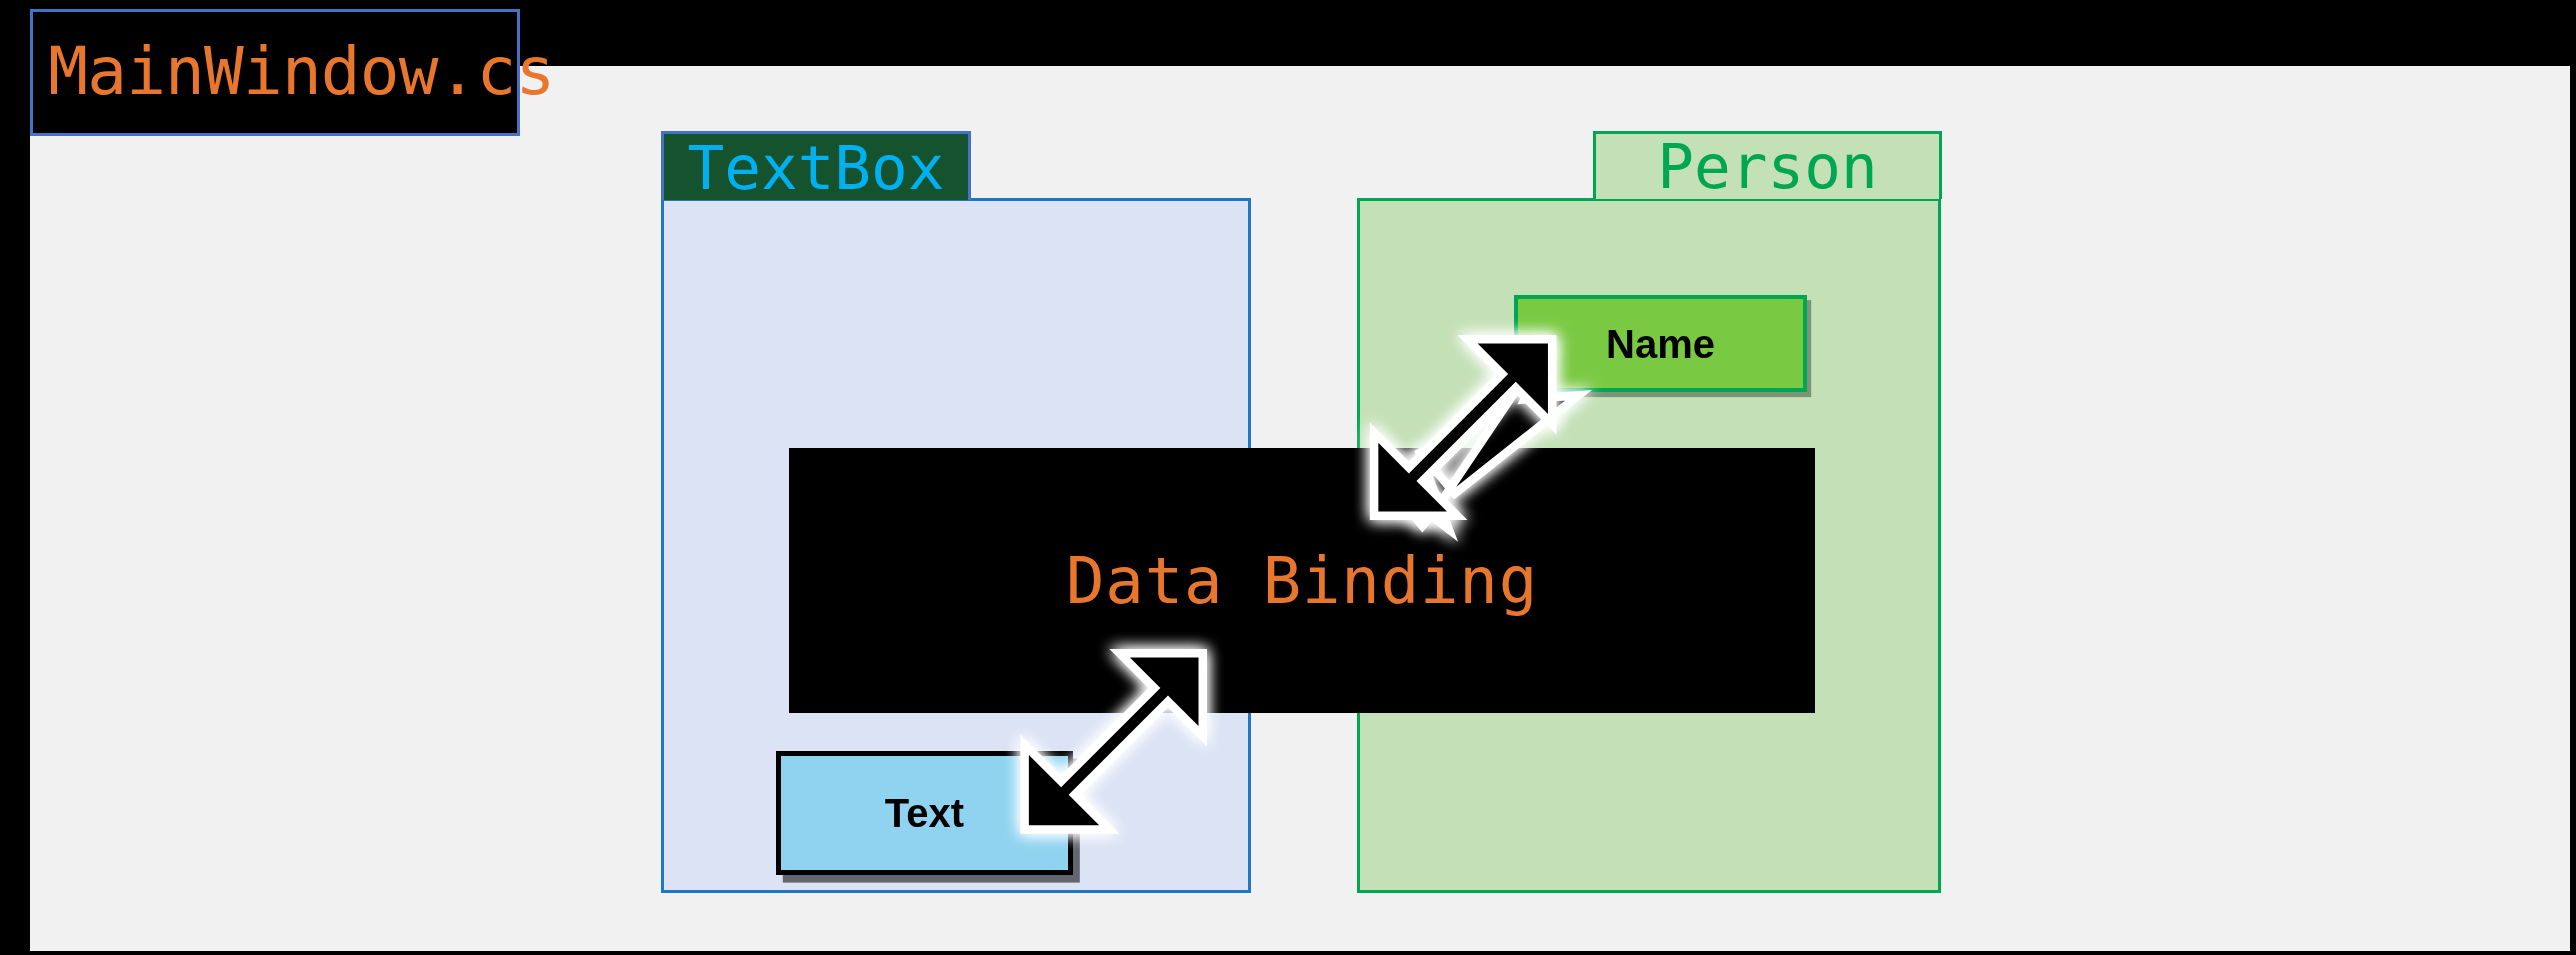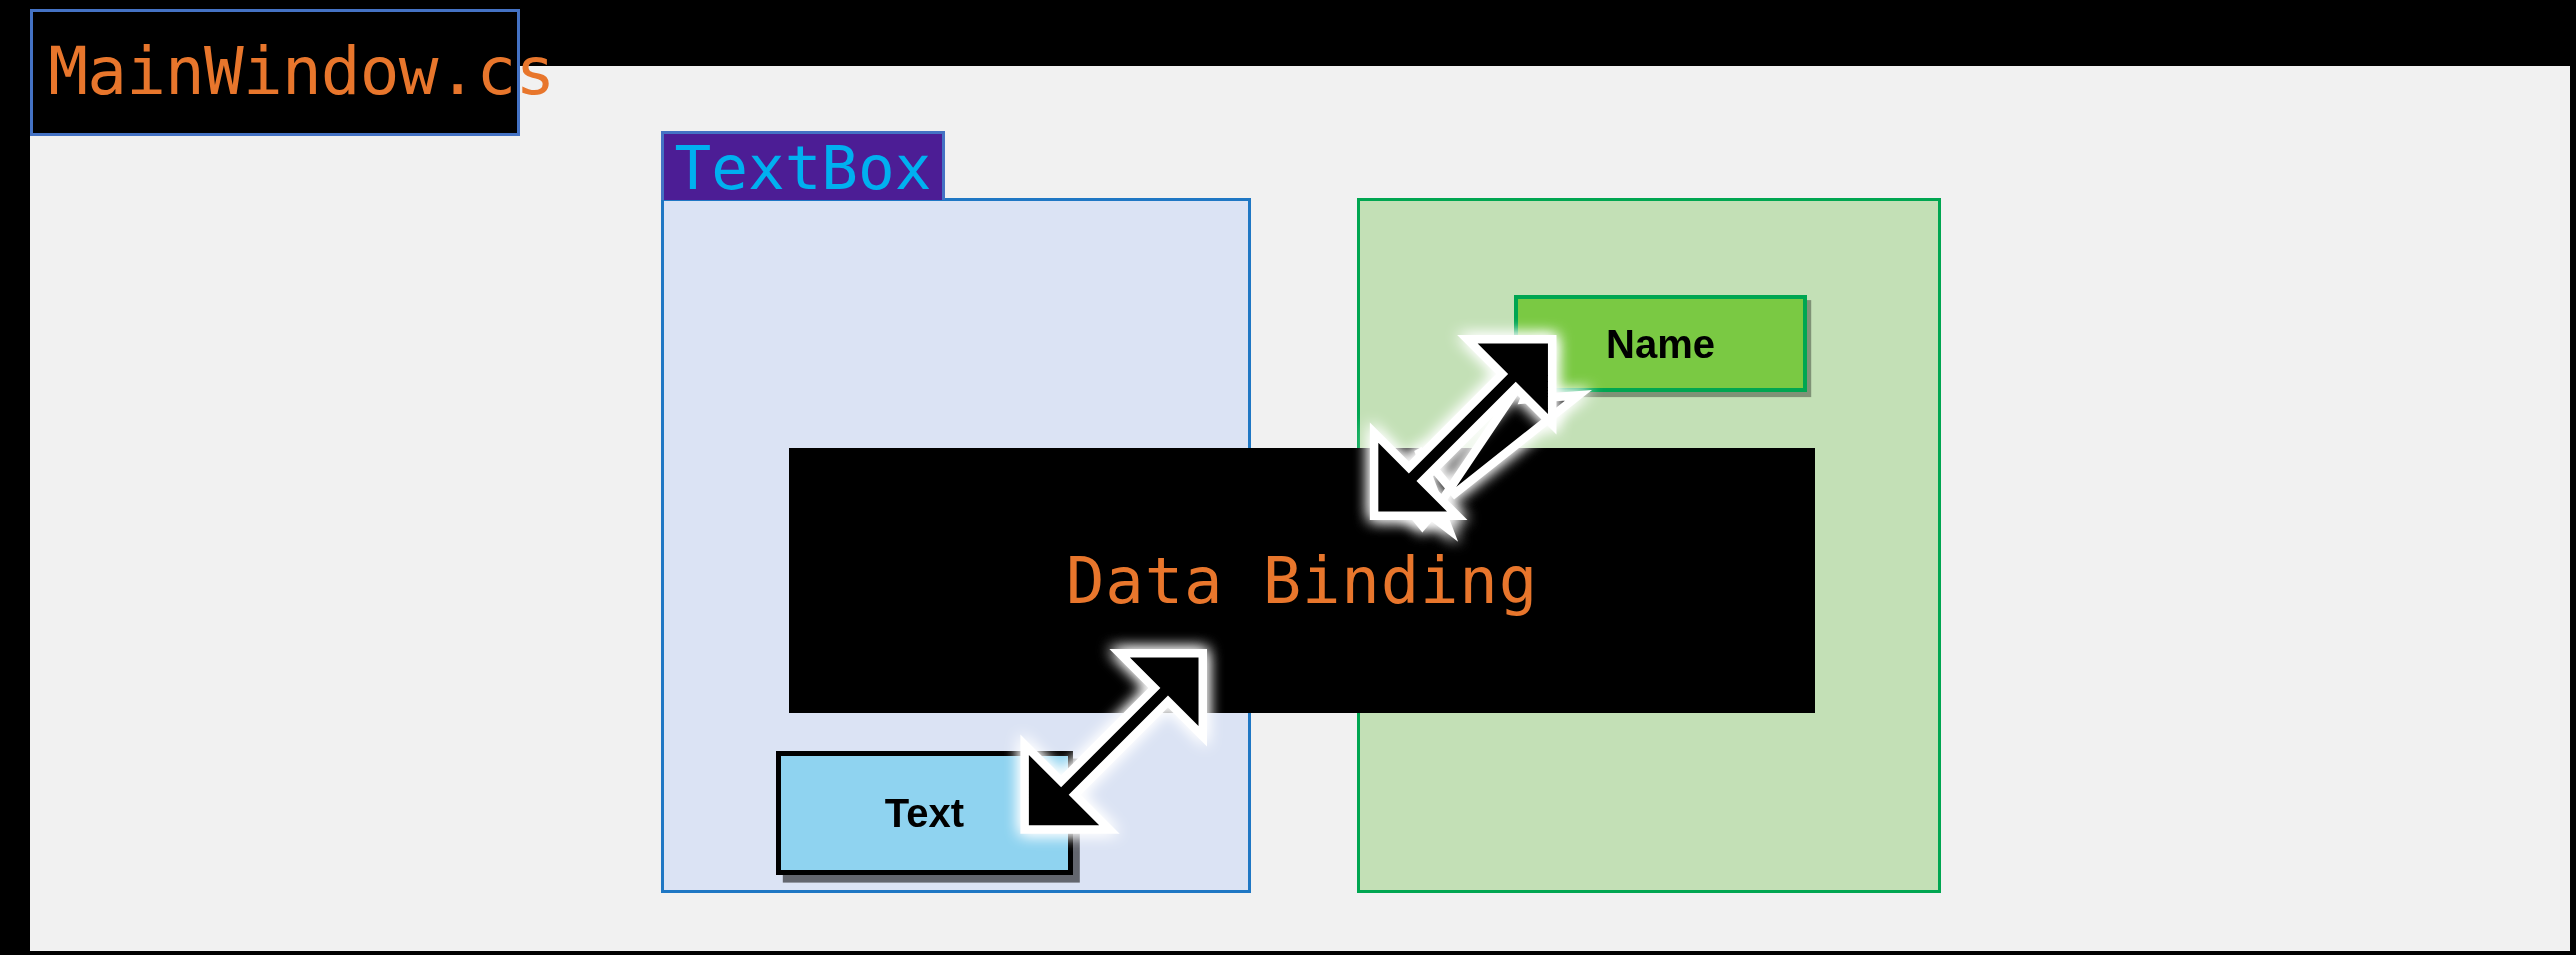--- a/index.html
+++ b/index.html
@@ -72,23 +72,23 @@
   }
   .container-body {
     position: absolute;
     box-sizing: border-box;
   }
 
   
   #textbox-tab {
     left: 661px;
     top: 131px;
-    width: 284px;
+    width: 310px;
     height: 69px;
-    background: #4c1d95;
+    background: #14532d;
     border: 3.4px solid #4472c4;
     border-bottom: none;
   }
   #textbox-tab .container-tab-label { color: #00b0f0; }
   #textbox-body {
     left: 661px;
     top: 198px;
     width: 590px;
     height: 695px;
     background: #dbe3f4;
@@ -196,20 +196,23 @@
 <div id="canvas">
 
   <div class="slide-bg"></div>
 
   <div class="container-body" id="textbox-body"></div>
   <div class="container-tab" id="textbox-tab">
     <span class="container-tab-label">TextBox</span>
   </div>
 
   <div class="container-body" id="person-body"></div>
+  <div class="container-tab" id="person-tab">
+    <span class="container-tab-label">Person</span>
+  </div>
 
   <div class="prop-box" id="name-box">
     <span class="prop-box-label">Name</span>
   </div>
 
   <div class="prop-box" id="text-box">
     <span class="prop-box-label">Text</span>
   </div>
 
   <div id="binding-band">

